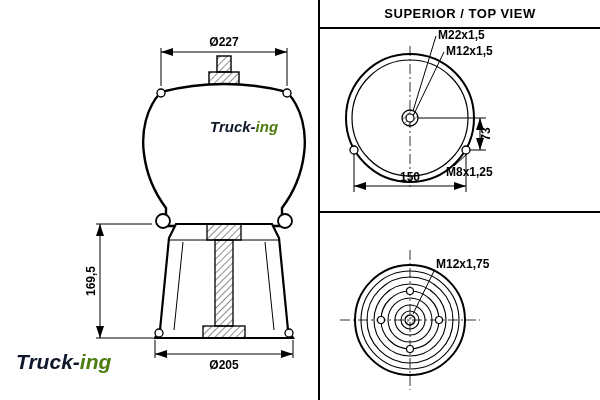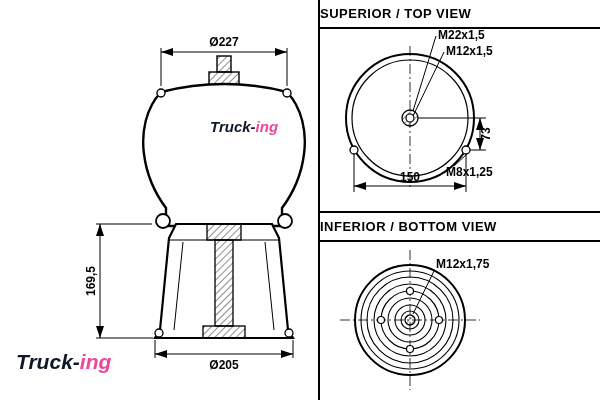--- a/index.html
+++ b/index.html
@@ -4,28 +4,28 @@
 <style>
   html,body{margin:0;padding:0;background:#fff;}
   .canvas{
     position:relative;width:600px;height:400px;background:#ffffff;
     font-family:"Liberation Sans", sans-serif;overflow:hidden;
   }
   svg{position:absolute;}
   .dimtext{font-size:12px;font-weight:bold;fill:#000;}
   .labeltext{font-size:12px;font-weight:bold;fill:#000;}
   .panel-title{
-    position:absolute;text-align:left;font-size:13px;font-weight:bold;
+    position:absolute;text-align:center;font-size:13px;font-weight:bold;
     color:#000;letter-spacing:0.5px;line-height:26px;height:26px;
   }
   .divider-v{position:absolute;left:318px;top:0;height:400px;width:0;border-left:2px solid #000;}
   .hline{position:absolute;left:320px;width:280px;height:0;border-top:2px solid #000;}
   .logo{position:absolute;font-style:italic;font-weight:bold;white-space:nowrap;}
   .logo .p1{color:#0f172a;}
-  .logo .p2{color:#ec4899;font-style:italic;}
+  .logo .p2{color:#4d7c0f;font-style:italic;}
   .logo-center{left:210px;top:118px;font-size:15px;}
   .logo-bottom{left:16px;top:350px;font-size:21px;}
 </style>
 </head>
 <body>
 
 <div class="canvas">
 
   <svg style="left:0;top:0" width="320" height="400" viewBox="0 0 320 400">
     <defs>
@@ -90,21 +90,20 @@
   <div class="logo logo-center">
     <span class="p1">Truck-</span><span class="p2">ing</span>
   </div>
   <div class="logo logo-bottom">
     <span class="p1">Truck-</span><span class="p2">ing</span>
   </div>
 
   <div class="divider-v"></div>
   <div class="panel-title" style="left:320px;top:1px;width:280px;border-bottom:2px solid #000;">SUPERIOR / TOP VIEW</div>
   <div class="hline" style="top:211px;"></div>
-  <div class="panel-title" style="left:320px;top:214px;width:280px;border-bottom:2px solid #000;">INFERIOR / BOTTOM VIEW</div>
 
   <svg style="left:318px;top:28px" width="282" height="183" viewBox="0 0 282 183">
     <defs>
       <pattern id="hatchT" width="4" height="4" patternUnits="userSpaceOnUse" patternTransform="rotate(45)">
         <line x1="0" y1="0" x2="0" y2="4" stroke="#000" stroke-width="0.8"></line>
       </pattern>
       <marker id="daTs" orient="auto" markerWidth="12" markerHeight="8" refX="0" refY="4">
         <path d="M12,0 L0,4 L12,8 Z" fill="#000"></path>
       </marker>
       <marker id="daTe" orient="auto" markerWidth="12" markerHeight="8" refX="12" refY="4">

